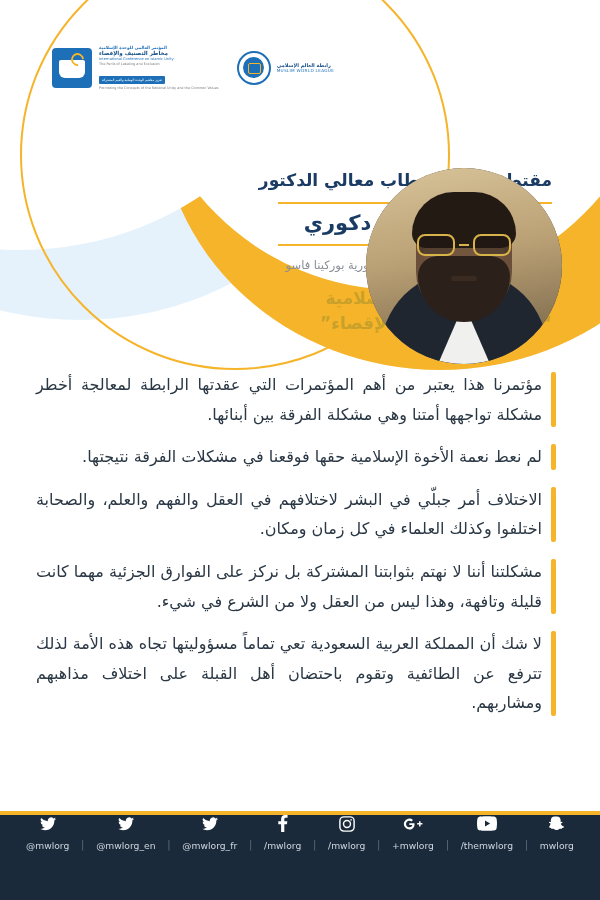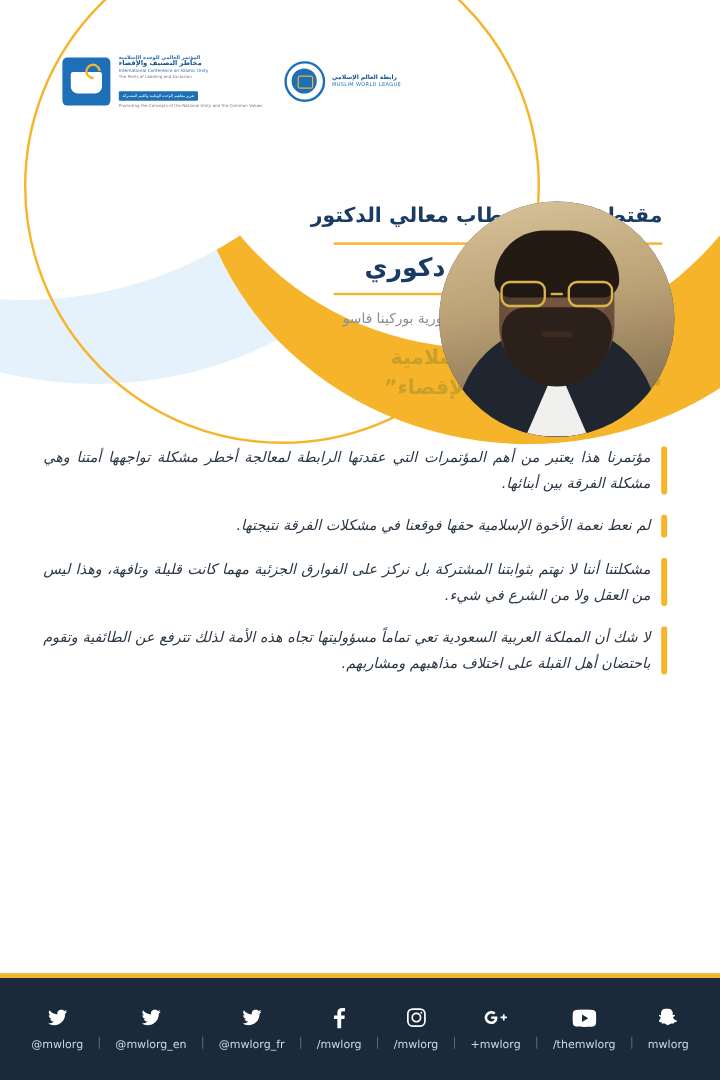--- a/index.html
+++ b/index.html
@@ -282,35 +282,34 @@
   .quote::before {
     content: "";
     position: absolute;
     right: 0; top: 2px;
     width: 5px; height: calc(100% - 4px);
     background: #f5b429;
     border-radius: 2px;
   }
   .quote p {
     color: #2a3744;
-    font-size: 12px;
+    font-size: 16px;
     line-height: 1.85;
     text-align: justify;
     text-align-last: right;
-    font-style: italic;
   }
 
   
   .footer {
     position: absolute;
     left: 0; bottom: 0;
     width: 600px; height: 85px;
     z-index: 8;
     display: flex;
-    align-items: center;
+    align-items: flex-start;
     justify-content: center;
     direction: ltr;
   }
   .social-row {
     display: flex;
     align-items: flex-end;
     gap: 0;
     width: 100%;
     padding: 0 26px;
     justify-content: space-between;
@@ -404,20 +403,23 @@
   </div>
 
   <div class="quotes">
     <div class="quote">
         <p>مؤتمرنا هذا يعتبر من أهم المؤتمرات التي عقدتها الرابطة لمعالجة أخطر مشكلة تواجهها أمتنا وهي مشكلة الفرقة بين أبنائها.</p>
       </div>
     <div class="quote">
         <p>لم نعط نعمة الأخوة الإسلامية حقها فوقعنا في مشكلات الفرقة نتيجتها.</p>
       </div>
     <div class="quote">
+        <p>الاختلاف أمر جبلّي في البشر لاختلافهم في العقل والفهم والعلم، والصحابة اختلفوا وكذلك العلماء في كل زمان ومكان.</p>
+      </div>
+    <div class="quote">
         <p>مشكلتنا أننا لا نهتم بثوابتنا المشتركة بل نركز على الفوارق الجزئية مهما كانت قليلة وتافهة، وهذا ليس من العقل ولا من الشرع في شيء.</p>
       </div>
     <div class="quote">
         <p>لا شك أن المملكة العربية السعودية تعي تماماً مسؤوليتها تجاه هذه الأمة لذلك تترفع عن الطائفية وتقوم باحتضان أهل القبلة على اختلاف مذاهبهم ومشاربهم.</p>
       </div>
   </div>
 
   <div class="bg-bottom"></div>
   <div class="bg-bottom-accent"></div>
 

